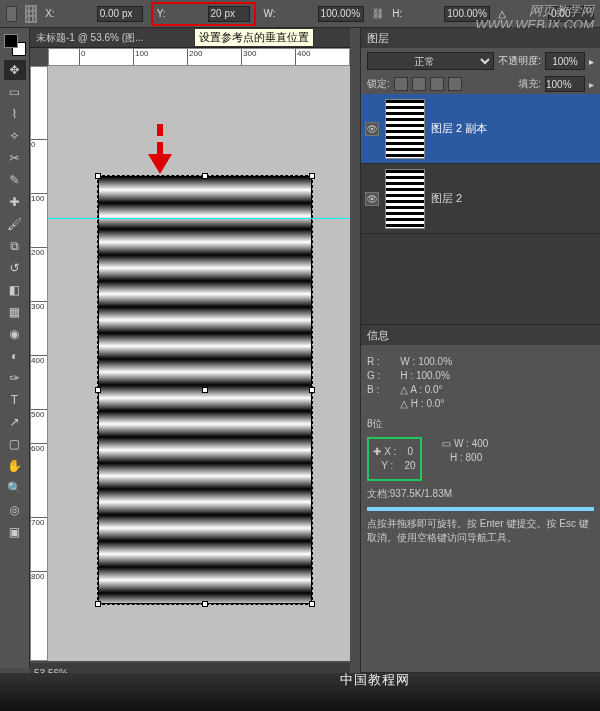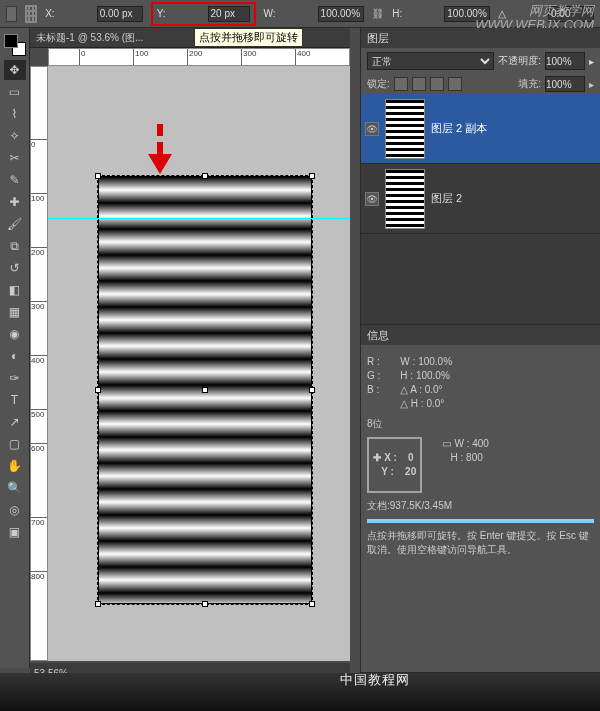--- a/index.html
+++ b/index.html
@@ -33,36 +33,36 @@
 .handle { position: absolute; width: 6px; height: 6px; background: #fff; border: 1px solid #000; }
 .arrow { position: absolute; left: 100px; top: 58px; width: 24px; text-align: center; z-index: 20; }
 .arrow-stem { width: 0; height: 30px; border-left: 6px dashed #d00; margin: 0 auto; }
 .arrow-head { width: 0; height: 0; border-left: 12px solid transparent; border-right: 12px solid transparent; border-top: 20px solid #d00; margin: 0 auto; }
 .guide { position: absolute; left: 0; right: 0; top: 152px; height: 1px; background: #0ff; }
 .status { position: absolute; left: 0; bottom: 0; height: 20px; width: 100%; background: #3c3c3c; color: #ccc; font-size: 10px; display: flex; align-items: center; padding: 0 4px; }
 .panels { position: absolute; right: 0; top: 28px; width: 240px; bottom: 38px; background: #535353; border-left: 1px solid #2a2a2a; display: flex; flex-direction: column; }
 .panel { border-bottom: 1px solid #2a2a2a; }
 .panel-tab { height: 20px; background: #3c3c3c; color: #ddd; font-size: 11px; display: flex; align-items: center; padding: 0 6px; }
 .blend-row { display: flex; align-items: center; padding: 4px 6px; gap: 4px; font-size: 10px; color: #ddd; }
-.blend-row select, .blend-row input { background: #3a3a3a; border: 1px solid #222; color: #ddd; font-size: 10px; height: 18px; }
+.blend-row select, .blend-row input { background: #3a3a3a; border: 1px solid #222; color: #ddd; font-size: 10px; height: 18px; text-align: center; }
 .blend-row select { flex: 1; }
 .blend-row input { width: 40px; }
 .lock-row { display: flex; align-items: center; padding: 2px 6px; gap: 4px; font-size: 10px; color: #ccc; justify-content: flex-end; }
 .lock-row .lic { width: 14px; height: 14px; background: #6a6a6a; border: 1px solid #333; }
 .layer-list { height: 230px; overflow: auto; background: #3a3a3a; }
 .layer { display: flex; align-items: center; height: 70px; border-bottom: 1px solid #2a2a2a; padding: 0 4px; gap: 6px; }
 .layer.sel { background: #2c5aa0; color: #fff; }
 .eye { width: 14px; height: 14px; border: 1px solid #777; background: #555; display: flex; align-items: center; justify-content: center; font-size: 9px; color: #ccc; }
 .thumb { width: 40px; height: 60px; background: repeating-linear-gradient(#000 0, #000 3px, #fff 3px, #fff 6px); border: 1px solid #888; }
 .layer-name { font-size: 11px; color: #ddd; }
 .layer.sel .layer-name { color: #fff; }
 .info-panel { flex: 1; padding: 6px; font-size: 10px; color: #ccc; display: flex; flex-direction: column; gap: 6px; }
 .info-grid { display: flex; gap: 20px; }
 .info-col { line-height: 1.4; }
-.info-xy { border: 2px solid #a3a3a3; padding: 12px 4px; display: inline-block; font-weight: bold; }
+.info-xy { border: 2px solid #22c55e; padding: 6px 4px; display: inline-block; }
 .info-desc { border-top: 4px solid #7dd3fc; padding-top: 6px; line-height: 1.4; }
 .bottom-wm { position: absolute; left: 0; right: 0; bottom: 0; height: 38px; background: linear-gradient(#333,#111); color: #2aa0ff; font-size: 20px; font-weight: bold; display: flex; align-items: flex-start; justify-content: flex-end; padding: 0 12px; letter-spacing: 1px; }
 .bottom-wm .cn { position: absolute; left: 340px; bottom: 22px; color: #eee; font-size: 13px; font-weight: normal; }
 </style>
 </head>
 <body>
 
 <div class="options-bar">
   <span class="opt-icon"></span>
   <span class="refgrid">
@@ -95,21 +95,21 @@
     </span>
   <span class="opt-field">
       <span>△</span>
       <input value="0.00" style="">
     </span>
 </div>
 <div class="watermark-top">
   <div>网页教学网</div>
   <div>WWW.WEBJX.COM</div>
 </div>
-<div class="tooltip">点按并拖移即可旋转</div>
+<div class="tooltip">设置参考点的垂直位置</div>
 
 <div class="tools-col">
   <div class="fg-bg">
       <div class="bg"></div>
       <div class="fg"></div>
     </div>
   <div class="tool sel">✥</div>
   <div class="tool">▭</div>
   <div class="tool">⌇</div>
   <div class="tool">✧</div>
@@ -233,20 +233,20 @@
         <div class="info-xy">
           <div>✚ <span>X :</span>&nbsp;&nbsp;&nbsp;&nbsp;<span>0</span></div>
           <div>&nbsp;&nbsp;&nbsp;<span>Y :</span>&nbsp;&nbsp;&nbsp;&nbsp;<span>20</span></div>
         </div>
       </div>
       <div class="info-col">
         <div>▭ <span>W :</span> <span>400</span></div>
         <div>&nbsp;&nbsp;&nbsp;<span>H :</span> <span>800</span></div>
       </div>
     </div>
-    <div>文档:937.5K/3.45M</div>
+    <div>文档:937.5K/1.83M</div>
     <div class="info-desc">点按并拖移即可旋转。按 Enter 键提交。按 Esc 键取消。使用空格键访问导航工具。</div>
   </div>
 </div>
 
 <div class="bottom-wm">
   <div class="cn">中国教程网</div>
 </div>
 
 </body></html>

